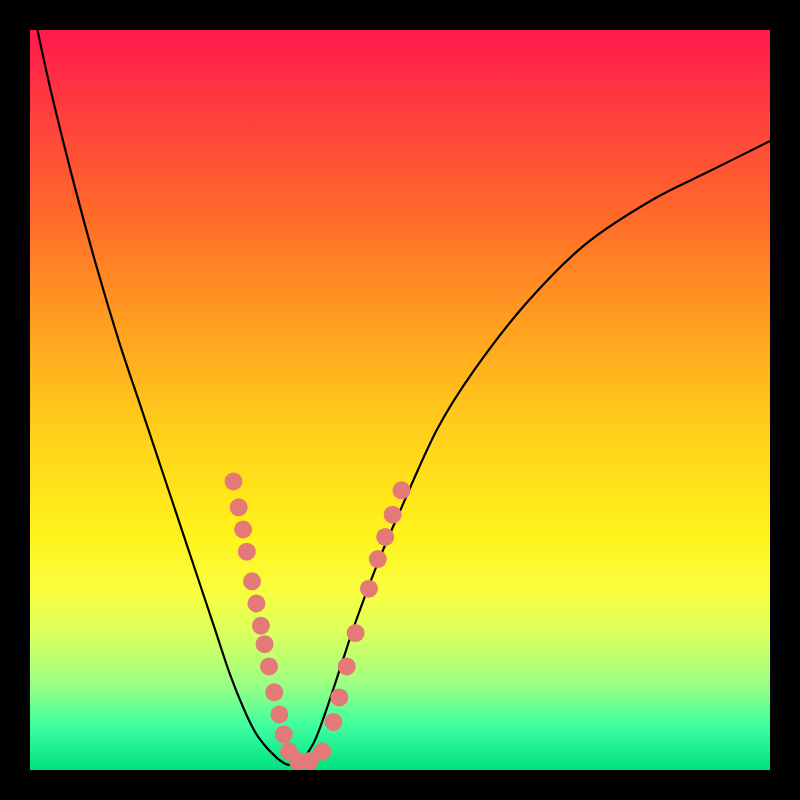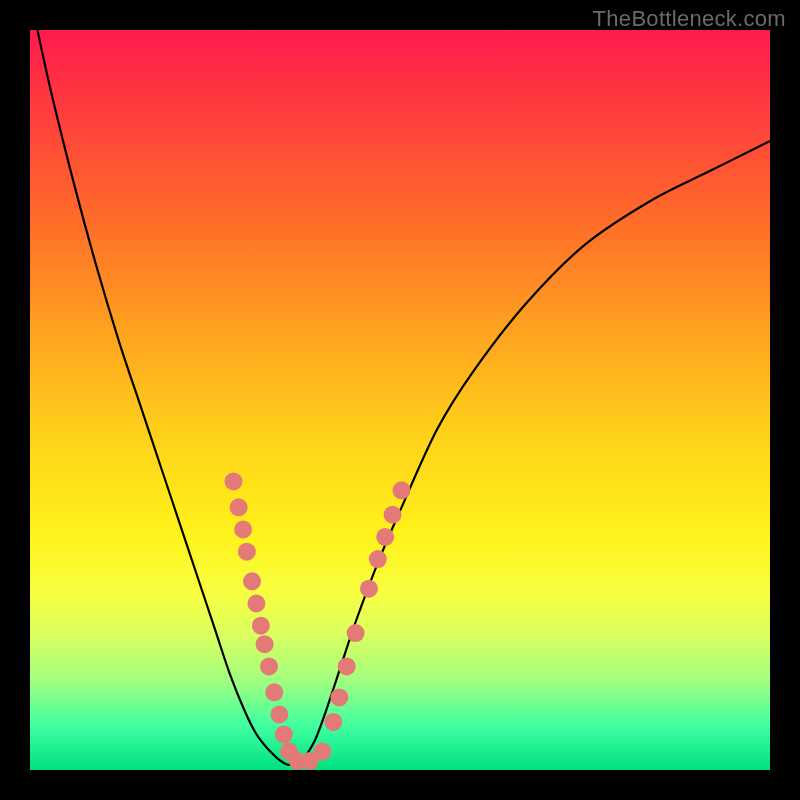--- a/index.html
+++ b/index.html
@@ -84,14 +84,13 @@
           <circle cx="316.71999999999997" cy="636.4" r="9" fill="#e37a78"></circle>
           <circle cx="325.6" cy="603.1" r="9" fill="#e37a78"></circle>
           <circle cx="338.91999999999996" cy="558.7" r="9" fill="#e37a78"></circle>
           <circle cx="347.79999999999995" cy="529.1" r="9" fill="#e37a78"></circle>
           <circle cx="355.2" cy="506.9" r="9" fill="#e37a78"></circle>
           <circle cx="362.59999999999997" cy="484.70000000000005" r="9" fill="#e37a78"></circle>
           <circle cx="371.48" cy="460.28000000000003" r="9" fill="#e37a78"></circle>
         </g>
     </svg>
   </div>
-  <div class="watermark">TheBottleneck.com</div>
 </div>
 
 </body></html>

